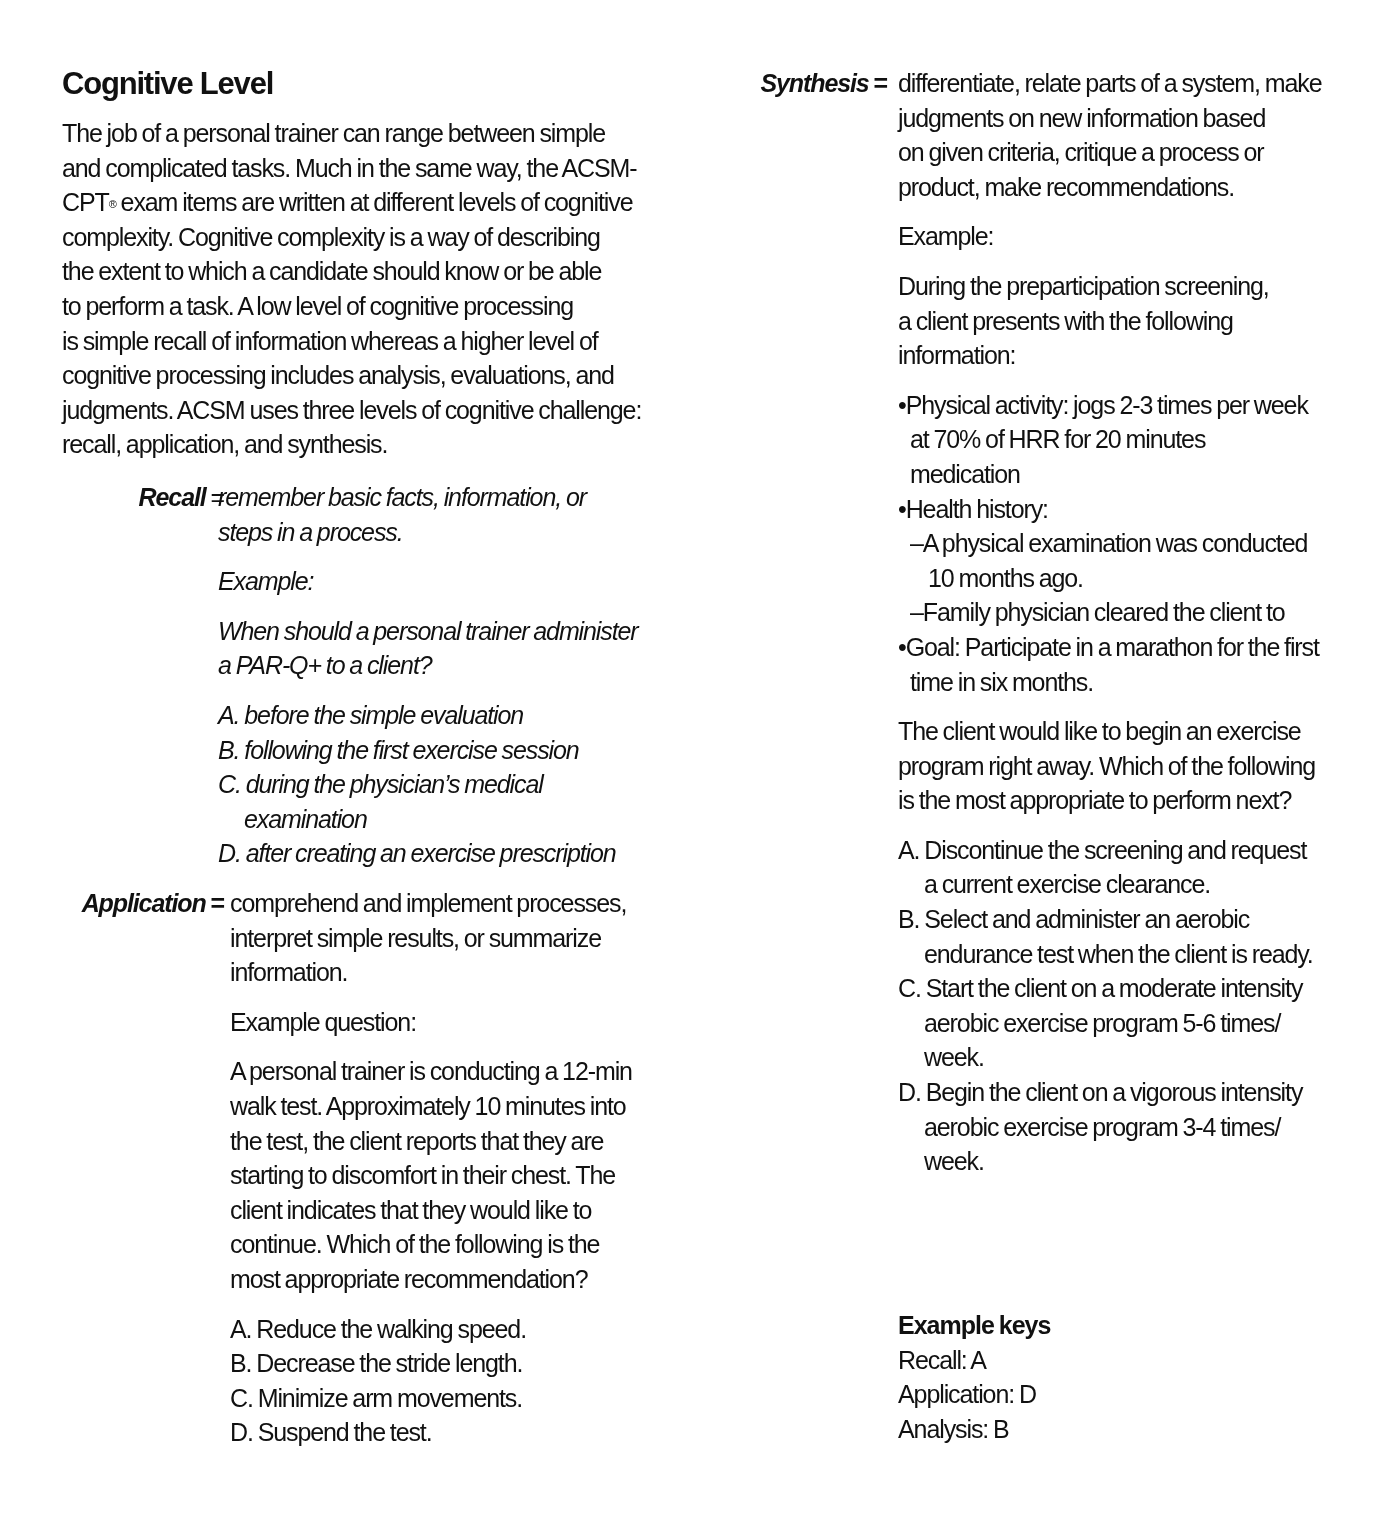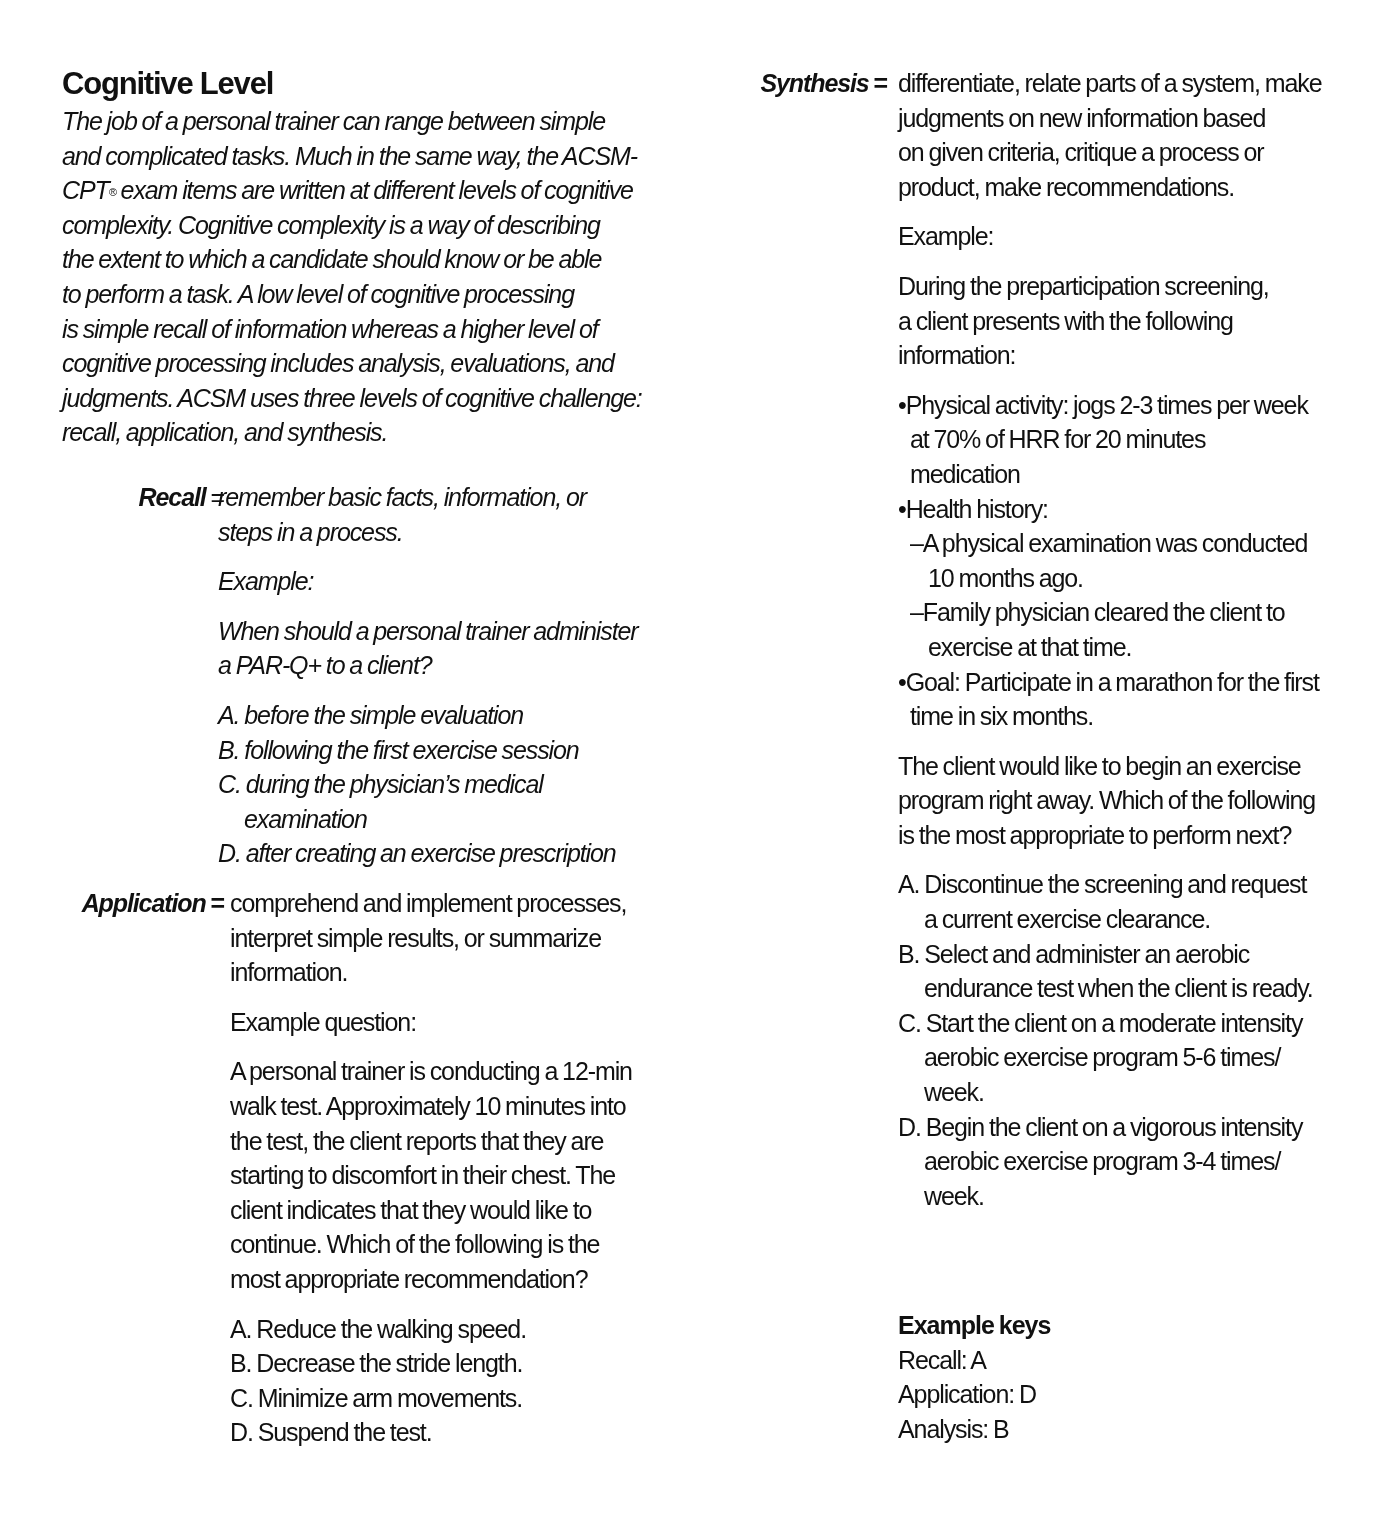--- a/index.html
+++ b/index.html
@@ -8,21 +8,21 @@
       font-family: "Liberation Sans", sans-serif; color: #111111;
     }
     .col { position: absolute; top: 0; }
     .col-left { left: 62px; width: 650px; }
     .col-right { left: 748px; width: 640px; }
     .txt { font-size: 25px; line-height: 34.6px; letter-spacing: -1.1px; word-spacing: -1px; }
     h1.title {
       position: absolute; top: 64px; left: 0; margin: 0;
       font-size: 31px; font-weight: bold; letter-spacing: -1.2px; line-height: 40px;
     }
-    .intro { position: absolute; top: 104px; left: 0; width: 650px; font-style: italic; }
+    .intro { position: absolute; top: 116px; left: 0; width: 650px; }
     .line { display: block; white-space: nowrap; }
     .def { position: absolute; left: 0; width: 100%; }
     .term {
       position: absolute; text-align: right; font-weight: bold; font-style: italic;
       white-space: nowrap;
     }
     .term .eq { font-weight: normal; font-style: normal; }
     .term .eqb { font-weight: bold; font-style: normal; }
     .body-block { position: absolute; }
     .gap { height: 15px; }
@@ -110,21 +110,20 @@
       <span class="line">information:</span>
       <div class="gap"></div>
 
       <span class="bullet"><span>•</span><span>Physical activity: jogs 2-3 times per week</span></span>
       <span class="bullet" style="padding-left:12px;">at 70% of HRR for 20 minutes</span>
       <span class="bullet" style="padding-left:12px;">medication</span>
       <span class="bullet"><span>•</span><span>Health history:</span></span>
       <span class="bullet" style="padding-left:12px;"><span>–</span><span>A physical examination was conducted</span></span>
       <span class="bullet" style="padding-left:30px;">10 months ago.</span>
       <span class="bullet" style="padding-left:12px;"><span>–</span><span>Family physician cleared the client to</span></span>
-      <span class="bullet" style="padding-left:30px;">exercise at that time.</span>
       <span class="bullet"><span>•</span><span>Goal: Participate in a marathon for the first</span></span>
       <span class="bullet" style="padding-left:12px;">time in six months.</span>
       <div class="gap"></div>
 
       <span class="line">The client would like to begin an exercise</span>
       <span class="line">program right away. Which of the following</span>
       <span class="line">is the most appropriate to perform next?</span>
       <div class="gap"></div>
 
       <span class="opt"><span>A.</span> <span>Discontinue the screening and request</span></span>

